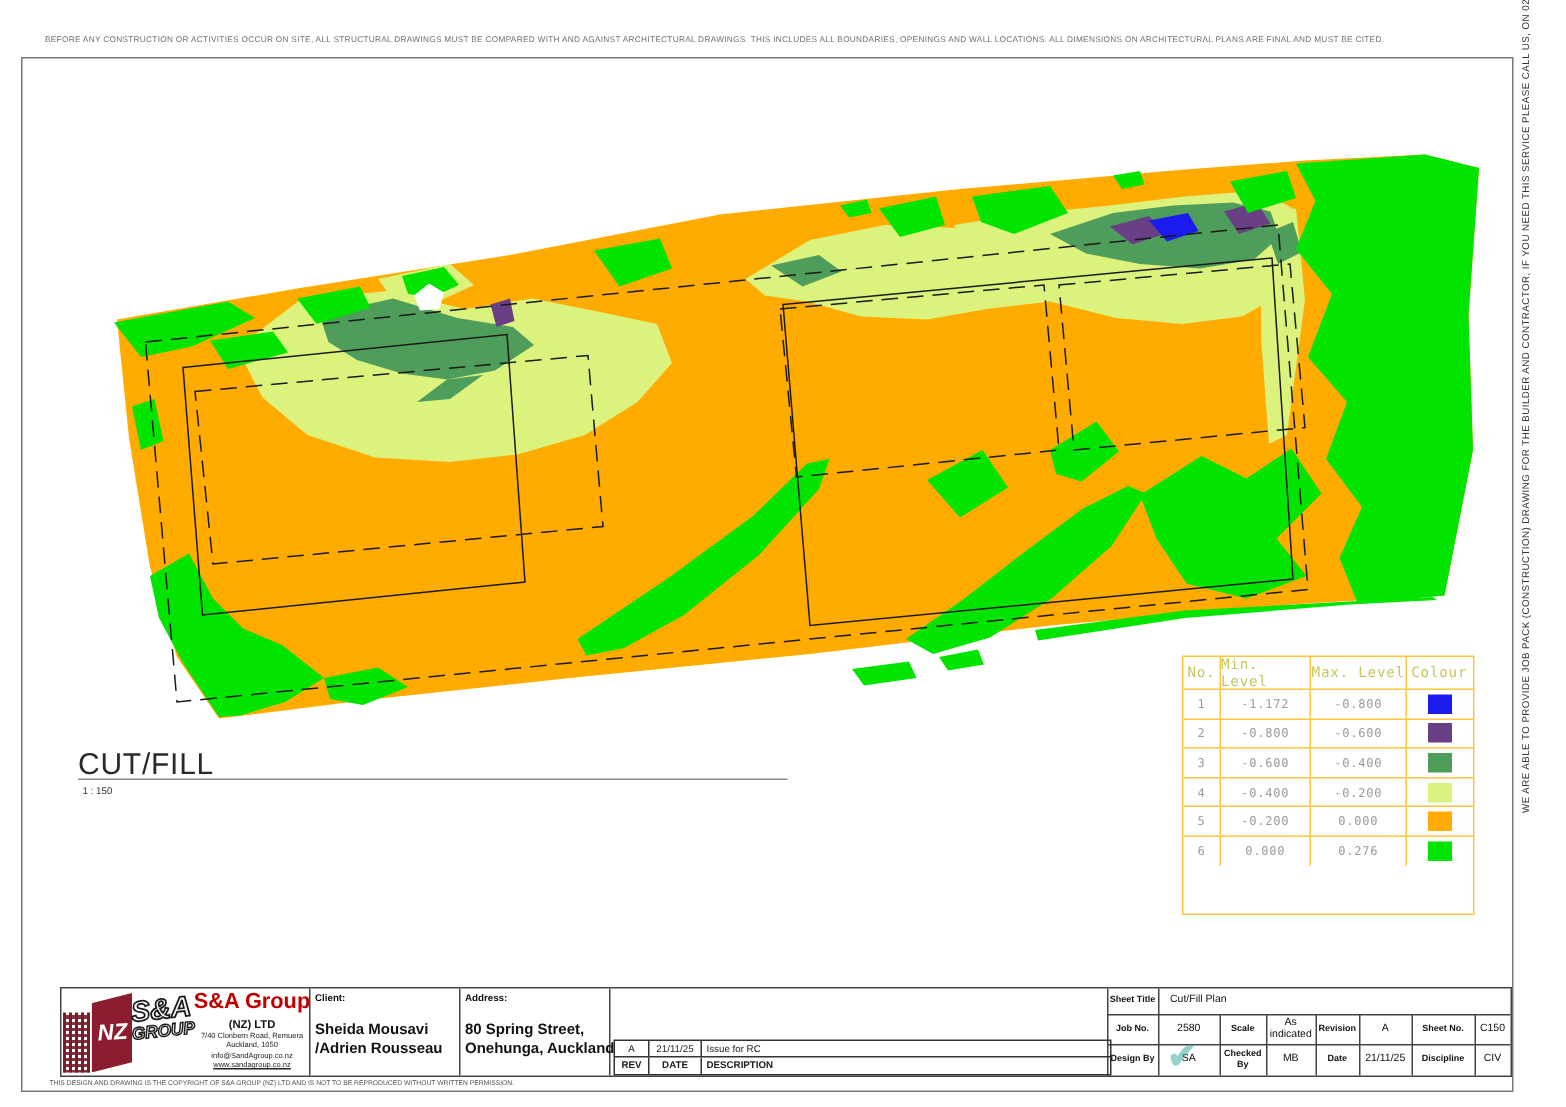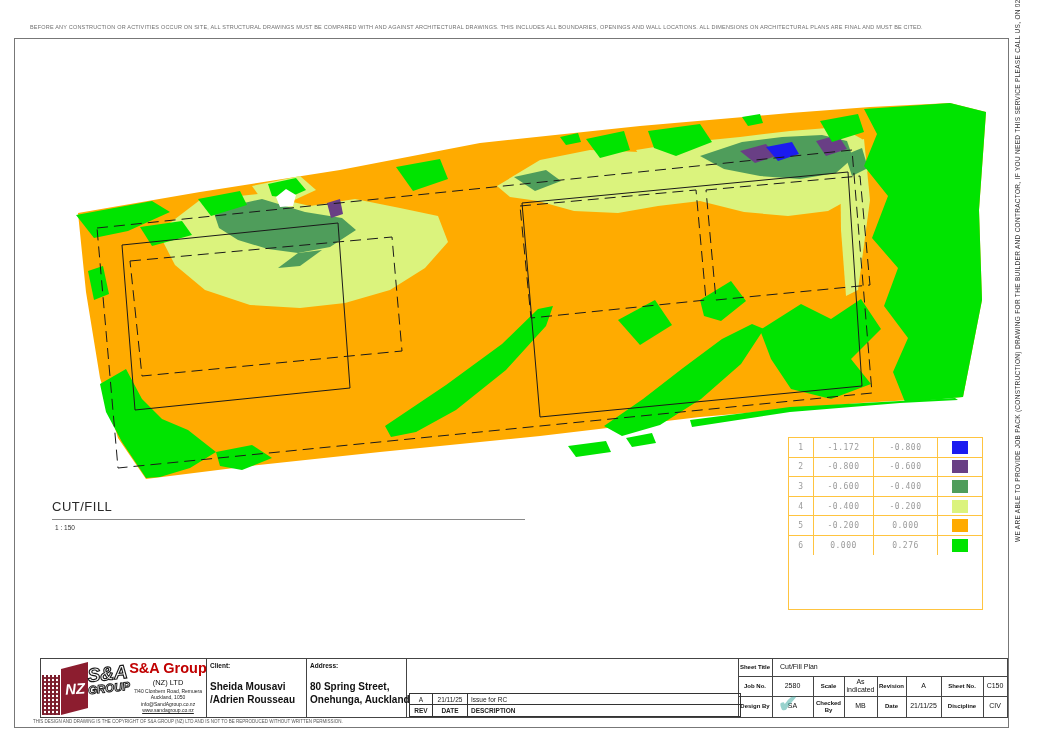--- a/index.html
+++ b/index.html
@@ -6,21 +6,21 @@
   body{width:1044px;height:738px;position:relative;overflow:hidden;
        font-family:"Liberation Sans",sans-serif;color:#222;}
   .abs{position:absolute;}
   
   .sheet-border{left:14px;top:38px;width:993px;height:688px;border:1px solid #777;}
   .disclaimer{left:30px;top:24px;width:980px;font-size:5.5px;letter-spacing:.2px;color:#707070;white-space:nowrap;}
   .side-note{left:1014px;top:40px;height:502px;width:16px;
      writing-mode:vertical-rl;transform:rotate(180deg);
      font-size:6.5px;color:#333;letter-spacing:.3px;white-space:nowrap;}
   
-  .cutfill{left:52px;top:499px;font-size:13px;color:#2a2a2a;letter-spacing:.5px;}
+  .cutfill{left:52px;top:499px;font-size:20px;color:#2a2a2a;letter-spacing:.5px;}
   .cutfill-rule{left:52px;top:519px;width:473px;height:1px;background:#8a8a8a;}
   .scale-label{left:55px;top:524px;font-size:6.5px;color:#333;}
   
   .lt{left:788px;top:437px;width:193px;height:171px;border:1px solid #FFC440;
       font-family:"DejaVu Sans Mono",monospace;background:rgba(255,255,255,.0);}
   .lt-title{height:36px;border-bottom:1px solid #FFC440;display:flex;align-items:center;justify-content:center;
       font-size:15px;letter-spacing:3px;color:#C6C65F;}
   .lt-row{display:flex;border-bottom:1px solid #FFC440;}
   .lt-row:last-child{border-bottom:none;}
   .lt-c{border-right:1px solid #FFC440;display:flex;align-items:center;justify-content:center;}
@@ -49,21 +49,21 @@
   .qr{left:1px;top:16px;width:18px;height:40px;
       background-image:repeating-linear-gradient(0deg,rgba(122,28,43,.9) 0 2px,rgba(255,255,255,0) 2px 4px),
                        repeating-linear-gradient(90deg,#7a1c2b 0 2px,#fff 2px 4px);}
   .nzflag{left:20px;top:3px;width:27px;height:53px;background:#8C1D2F;
       clip-path:polygon(0 13%,100% 0,100% 87%,0 100%);display:flex;align-items:center;justify-content:center;}
   .nzflag span{color:#fff;font-size:15px;font-style:italic;font-weight:bold;transform:rotate(-4deg);}
   .sa-outline{left:46px;top:5px;width:42px;transform:rotate(-6deg);text-align:center;line-height:1;}
   .sa-outline .sa{font-size:19px;font-weight:bold;font-style:italic;color:#fff;-webkit-text-stroke:1.2px #1a1a1a;display:block;}
   .sa-outline .grp{font-size:11.5px;font-weight:bold;font-style:italic;color:#fff;-webkit-text-stroke:1px #1a1a1a;display:block;}
   .co-name{left:88px;top:1px;width:78px;text-align:center;font-weight:bold;font-size:14.5px;color:#C00000;}
-  .co-sub{left:88px;top:19px;width:78px;text-align:center;font-weight:normal;font-size:7.5px;color:#111;}
+  .co-sub{left:88px;top:19px;width:78px;text-align:center;font-weight:bold;font-size:7.5px;color:#111;}
   .co-addr{left:88px;top:29px;width:78px;text-align:center;font-size:5px;line-height:6.4px;color:#222;}
   .co-addr .link{text-decoration:underline;}
   .copyright{left:33px;top:719px;font-size:4.5px;color:#555;}
   .watermark{left:778px;top:690px;display:flex;align-items:center;opacity:.8;pointer-events:none;}
   .watermark .chk{color:#3aa9a0;font-size:24px;font-weight:bold;margin-right:2px;opacity:.65;}
   .watermark .txt{font-size:22px;font-weight:bold;color:#b8b8b8;letter-spacing:-.5px;}
 </style>
 </head>
 <body>
 
@@ -136,20 +136,26 @@
 
 <div class="abs sheet-border"></div>
 <div class="abs disclaimer">BEFORE ANY CONSTRUCTION OR ACTIVITIES OCCUR ON SITE, ALL STRUCTURAL DRAWINGS MUST BE COMPARED WITH AND AGAINST ARCHITECTURAL DRAWINGS. THIS INCLUDES ALL BOUNDARIES, OPENINGS AND WALL LOCATIONS. ALL DIMENSIONS ON ARCHITECTURAL PLANS ARE FINAL AND MUST BE CITED.</div>
 <div class="abs side-note">WE ARE ABLE TO PROVIDE JOB PACK (CONSTRUCTION) DRAWING FOR THE BUILDER AND CONTRACTOR, IF YOU NEED THIS SERVICE PLEASE CALL US, ON 0212820101</div>
 
 <div class="abs cutfill">CUT/FILL</div>
 <div class="abs cutfill-rule"></div>
 <div class="abs scale-label">1 : 150</div>
 
 <div class="abs lt">
+  <div class="lt-row lt-head">
+    <div class="lt-c w-no">No.</div>
+    <div class="lt-c w-min">Min. Level</div>
+    <div class="lt-c w-max">Max. Level</div>
+    <div class="lt-c w-col">Colour</div>
+  </div>
   <div class="lt-row lt-data">
     <div class="lt-c w-no">1</div>
     <div class="lt-c w-min">-1.172</div>
     <div class="lt-c w-max">-0.800</div>
     <div class="lt-c w-col">
         <span class="chip" style="background: rgb(27, 27, 240);"></span>
       </div>
   </div>
   <div class="lt-row lt-data">
     <div class="lt-c w-no">2</div>

